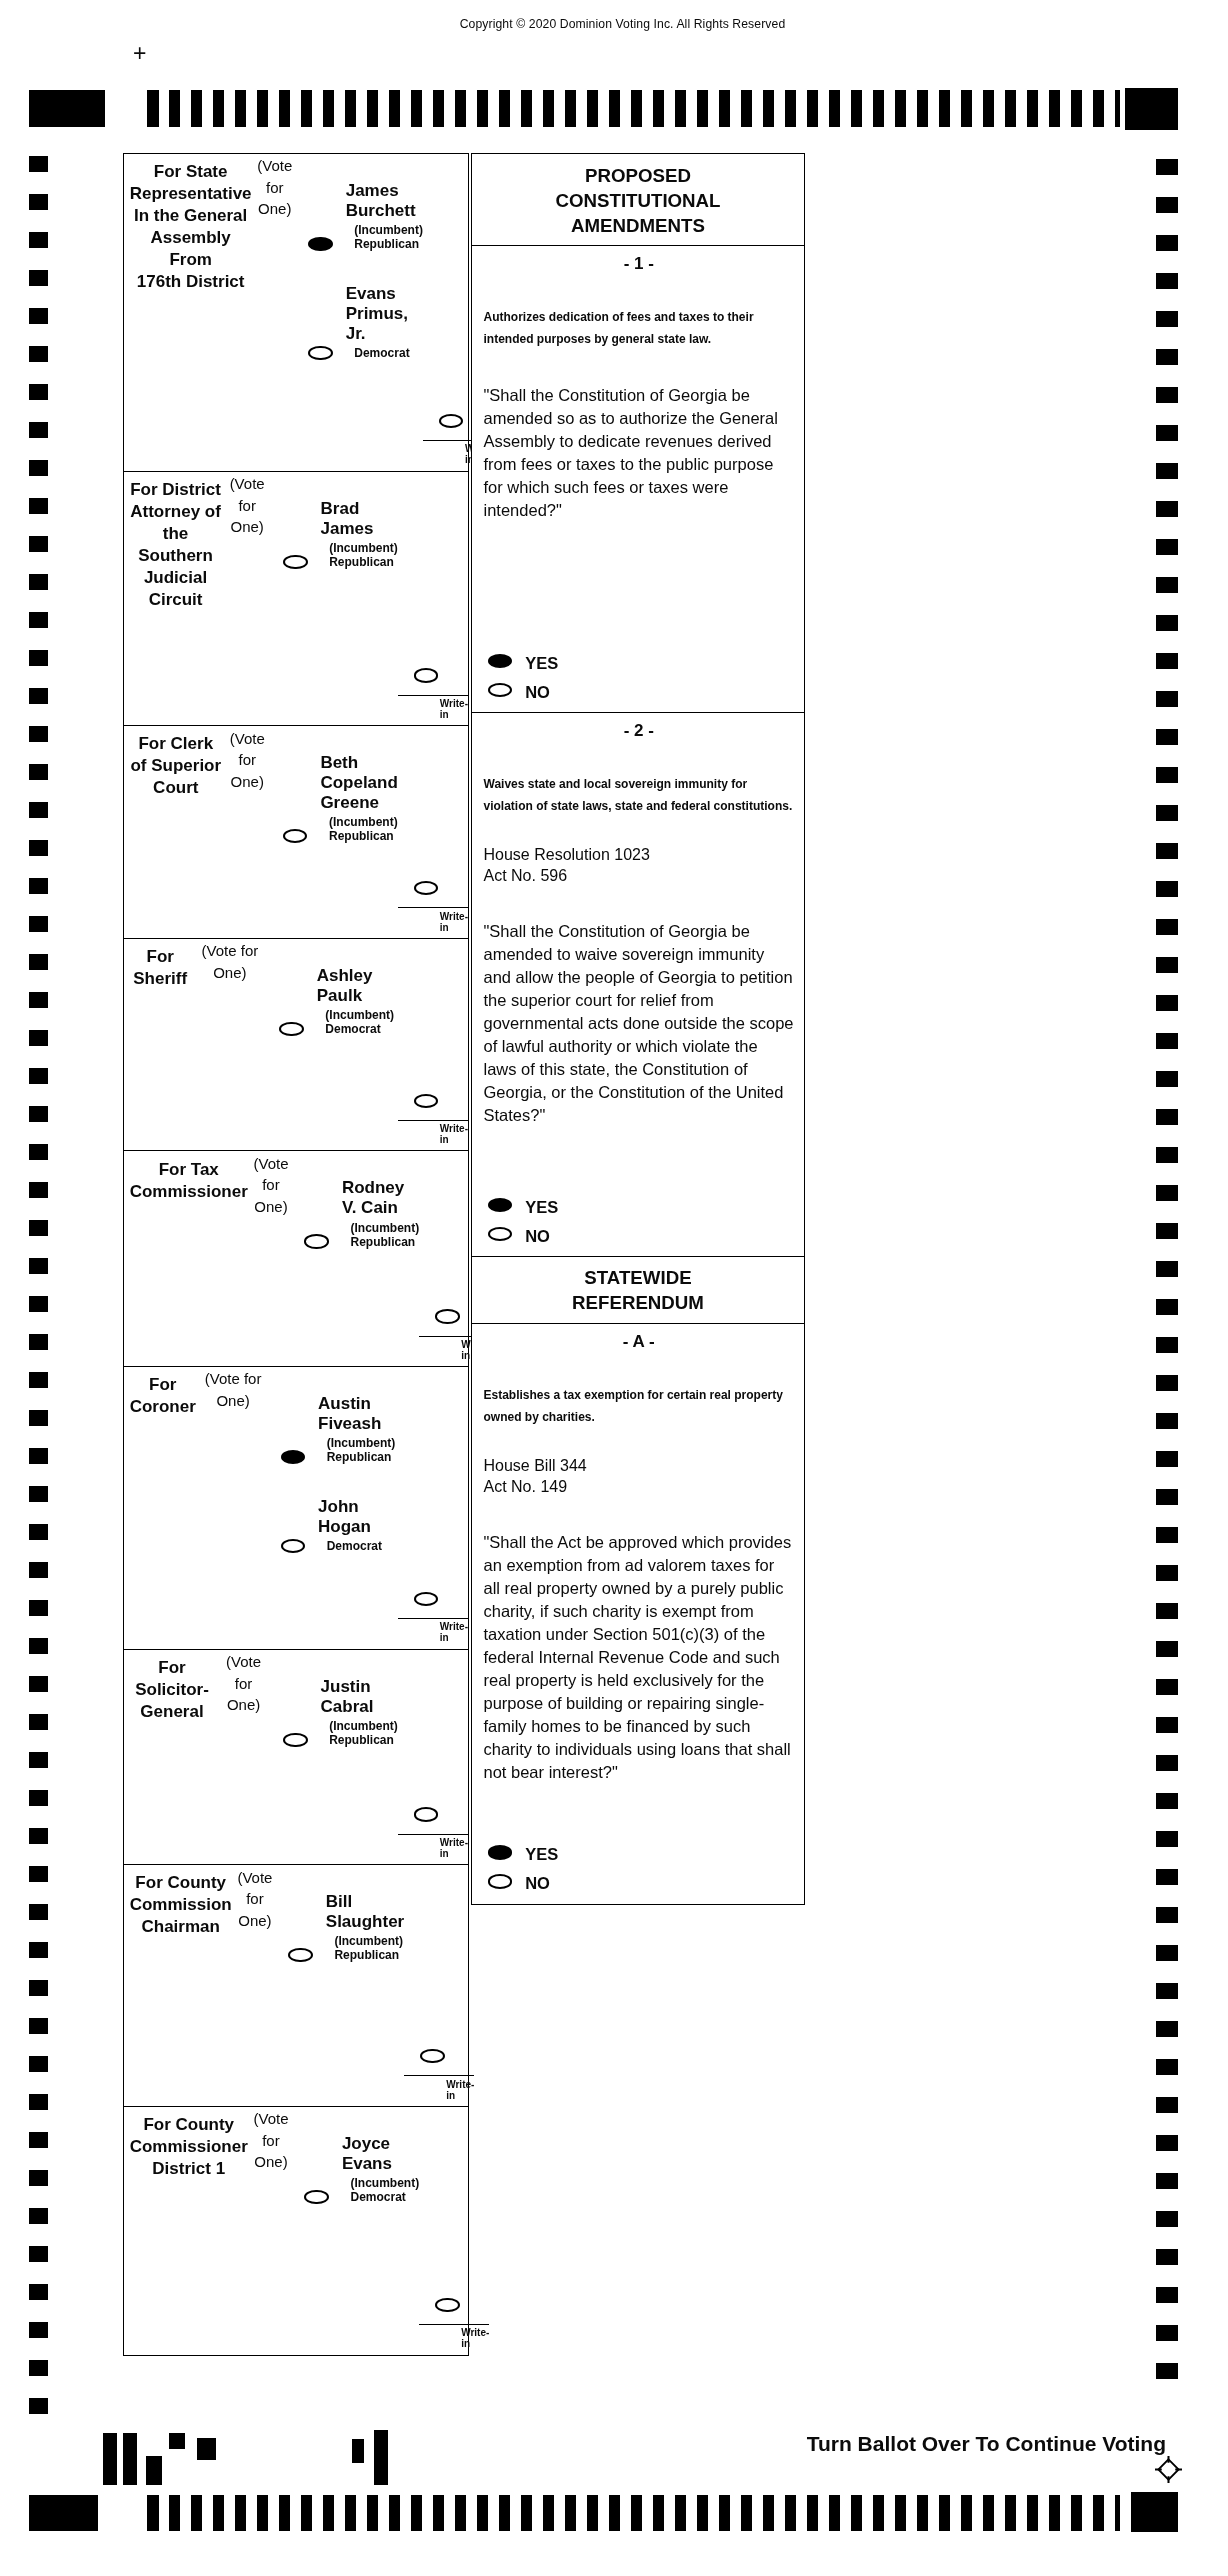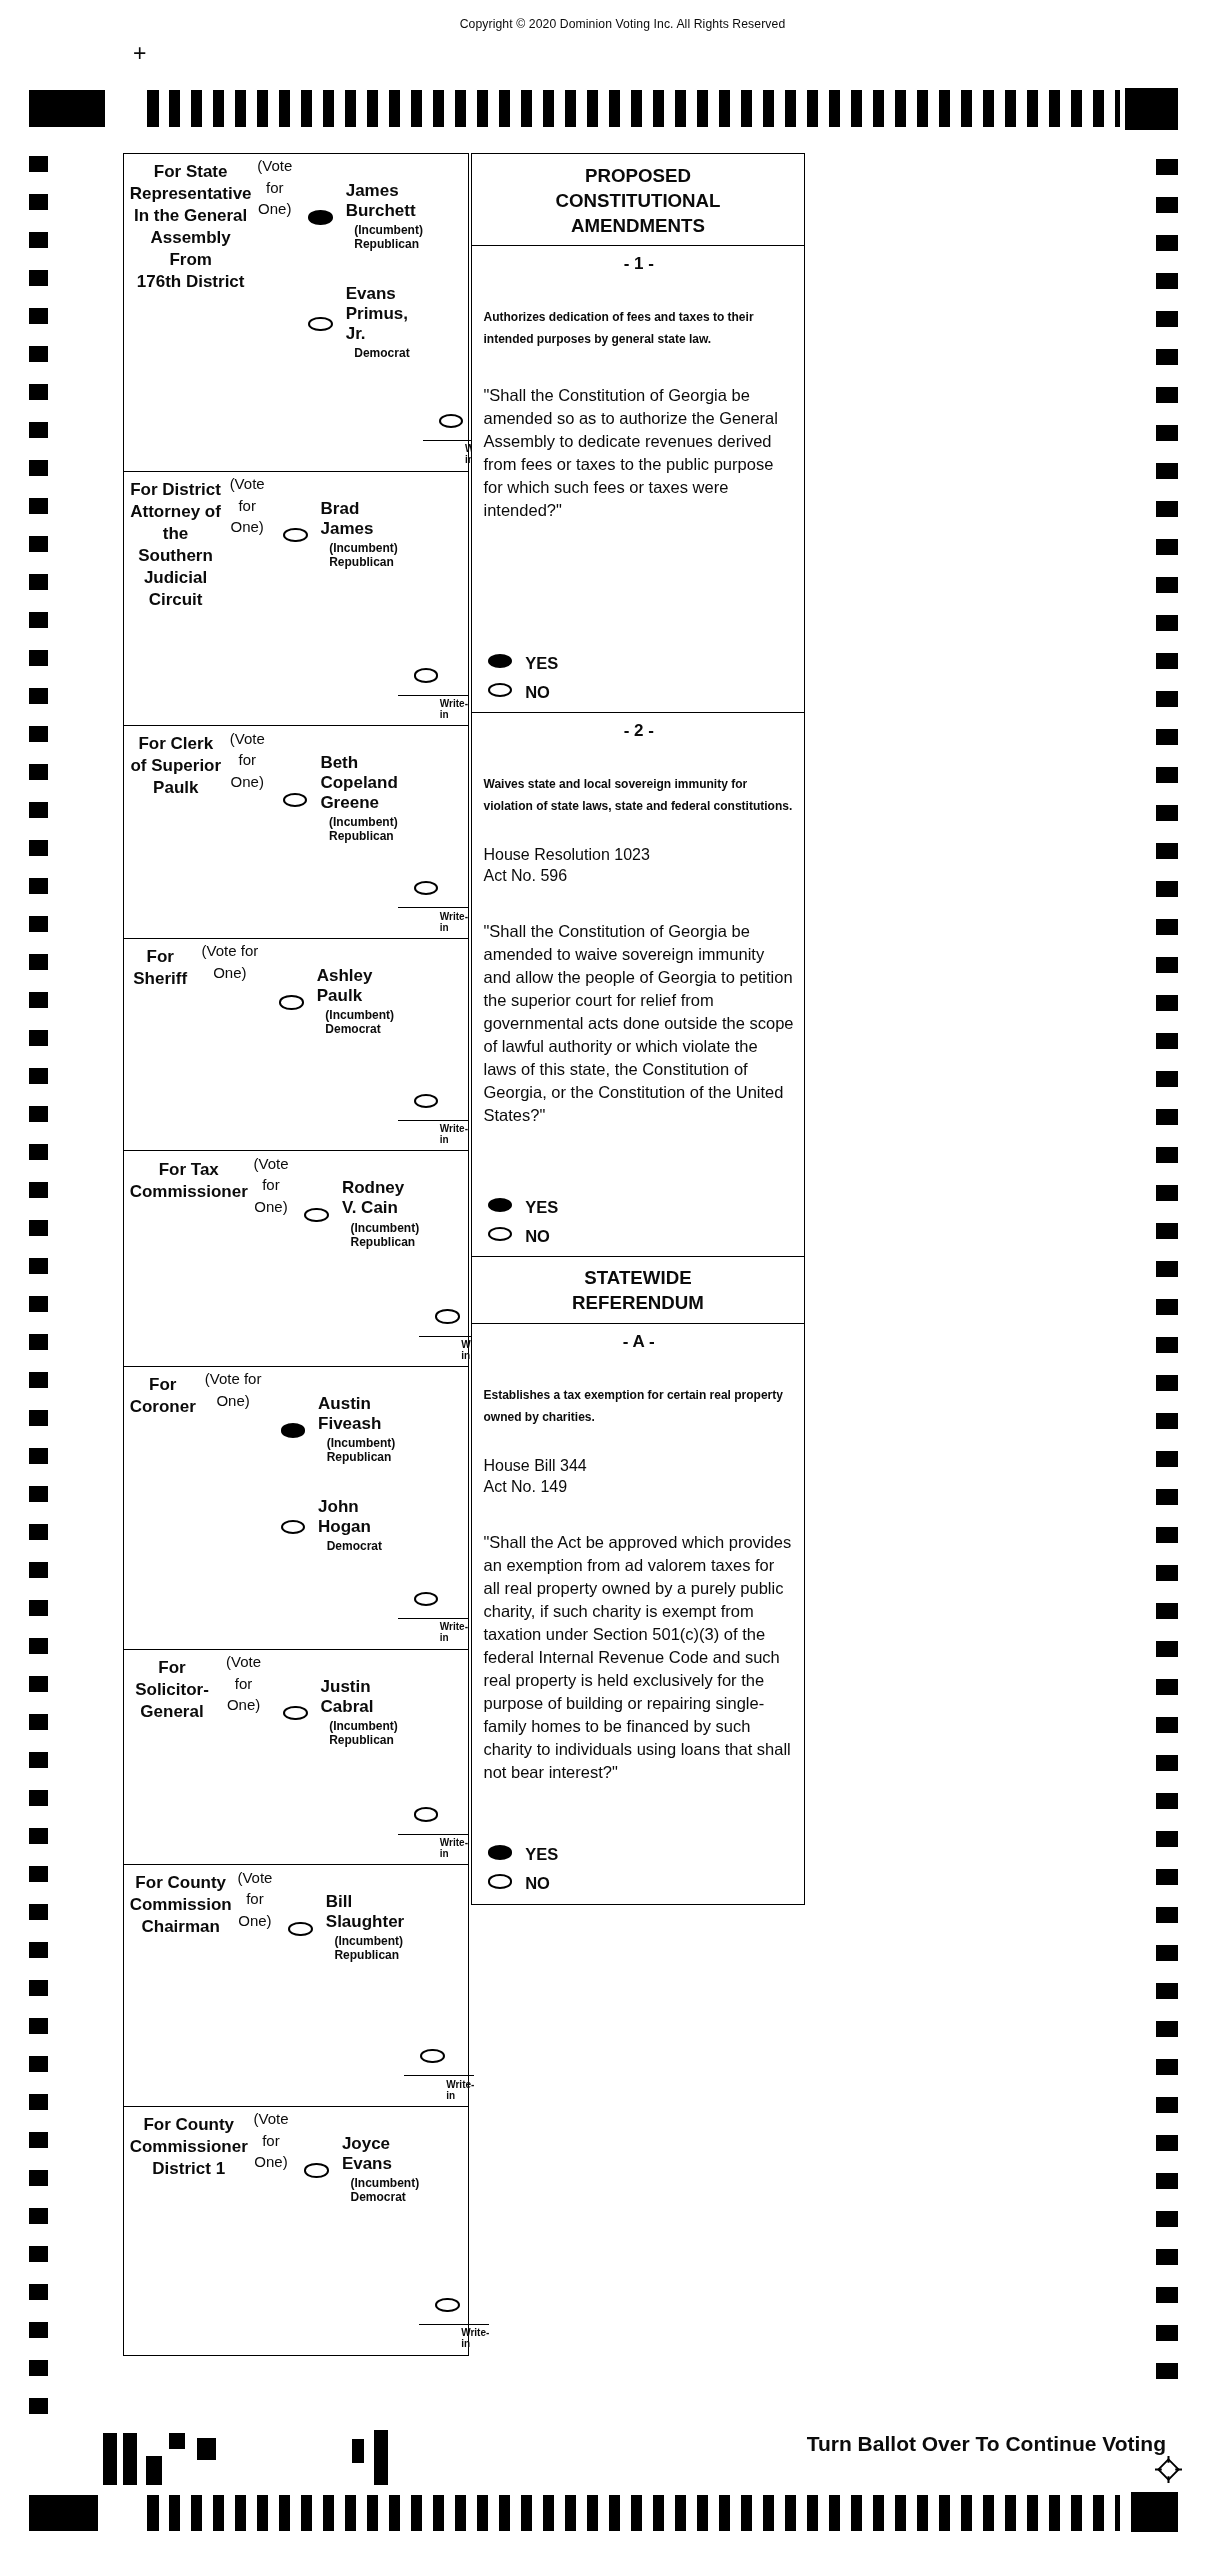--- a/index.html
+++ b/index.html
@@ -22,21 +22,21 @@
   
   #left-col  { position:absolute; left:123px; top:153px; width:346px; }
   #right-col { position:absolute; left:471px; top:153px; width:334px; border:1.4px solid #000; background:#fff; display:flex; flex-direction:column; }
 
   
   .contest { border:1.4px solid #000; background:#fff; display:flex; }
   .contest + .contest { margin-top:-1.4px; }
   .c-title { font-size:17px; font-weight:bold; line-height:22px; text-align:center; padding:7.2px 5.7px 0; }
   .c-inst  { font-size:15px; line-height:21.5px; text-align:center; margin-top:1.4px; }
   .c-body  { display:flex; flex-direction:column; gap:33px; margin-top:27px; }
-  .cand { display:flex; align-items:center; padding-left:16px; gap:13px; }
+  .cand { display:flex; align-items:flex-end; padding-left:16px; gap:13px; }
   .cand .oval { margin-top:2.9px; }
   .cand-text { display:flex; flex-direction:column; }
   .cand-name { font-size:17px; font-weight:bold; }
   .cand-detail { font-size:12px; font-weight:bold; margin-left:8.6px; margin-top:2.2px; }
 
   .oval { display:inline-block; flex:none; width:24.4px; height:14.3px; border:2.2px solid #000; border-radius:50%; background:#fff; }
   .oval.filled { background:#000; }
 
   .writein { margin-top:auto; }
   .wi-oval-row { padding-left:16px; margin-bottom:10px; }
@@ -118,21 +118,21 @@
         </div>
       </div>
       <div class="writein">
         <div class="wi-oval-row"><span class="oval"></span></div>
         <div class="wi-rule"></div>
         <div class="wi-label">Write-in</div>
       </div>
     </section>
 
     <section class="contest" style="height:214px">
-      <h2 class="c-title pre">For Clerk of Superior Paulk</h2>
+      <h2 class="c-title pre">For Clerk of Superior Court</h2>
       <div class="c-inst">(Vote for One)</div>
       <div class="c-body">
         <div class="cand">
           <span class="oval"></span>
           <span class="cand-text">
             <span class="cand-name">Beth Copeland Greene</span>
             <span class="cand-detail">(Incumbent) Republican</span>
           </span>
         </div>
       </div>

